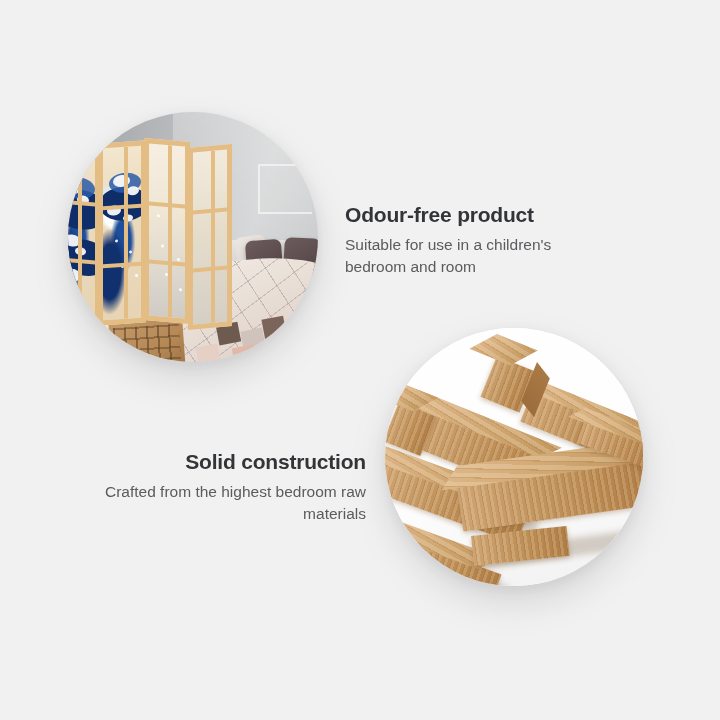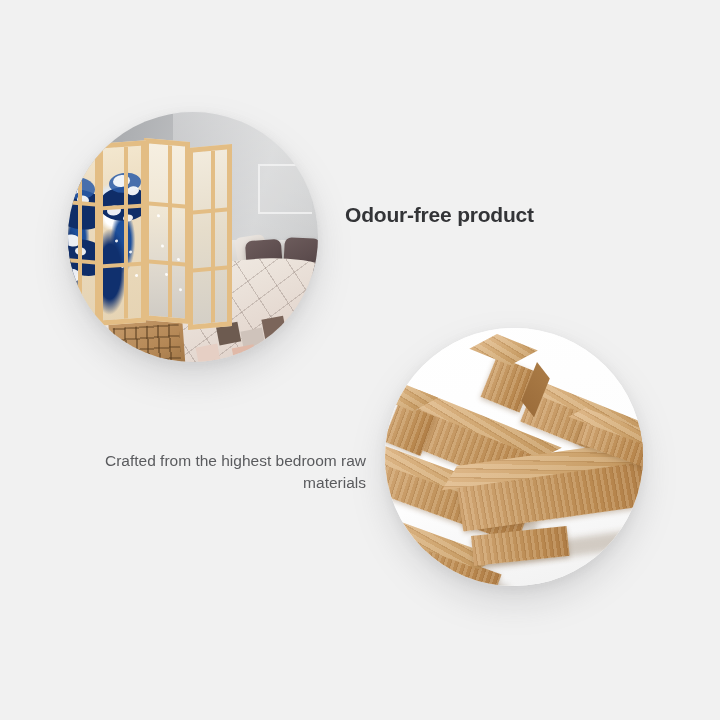--- a/index.html
+++ b/index.html
@@ -453,19 +453,21 @@
       </div>
 
       <div class="beam" style="left:86px; top:208px; width:96px; height:30px; transform:rotate(-6deg); transform-origin:left top;">
         <div class="grain"></div>
       </div>
     </div>
   </div>
 
   <div class="text-block" id="text-odour">
     <h2 class="feature-title">Odour-free product</h2>
+    <p class="feature-desc">Suitable for use in a children's bedroom and room</p>
   </div>
 
   <div class="text-block" id="text-solid">
+    <h2 class="feature-title">Solid construction</h2>
     <p class="feature-desc">Crafted from the highest bedroom raw materials</p>
   </div>
 
 </div>
 
 </body></html>

